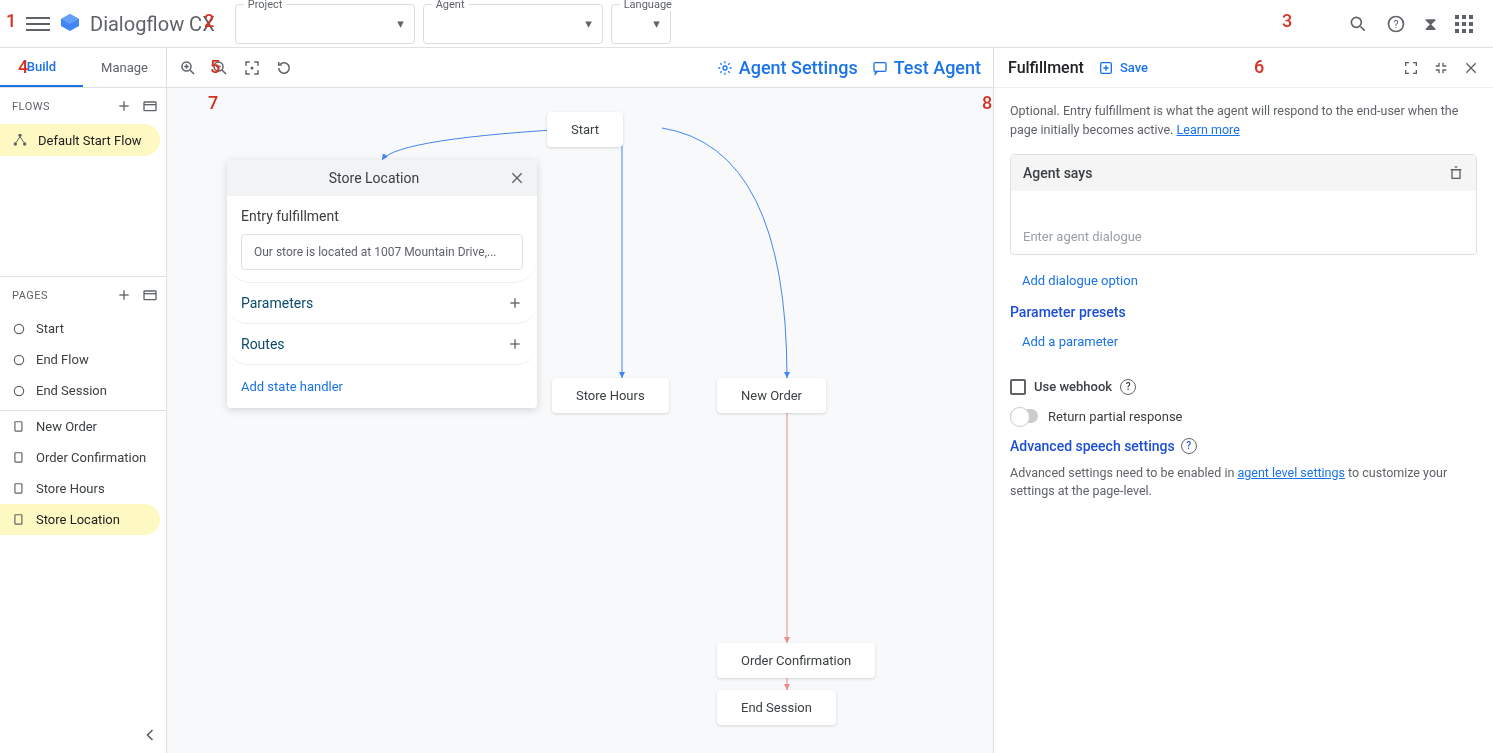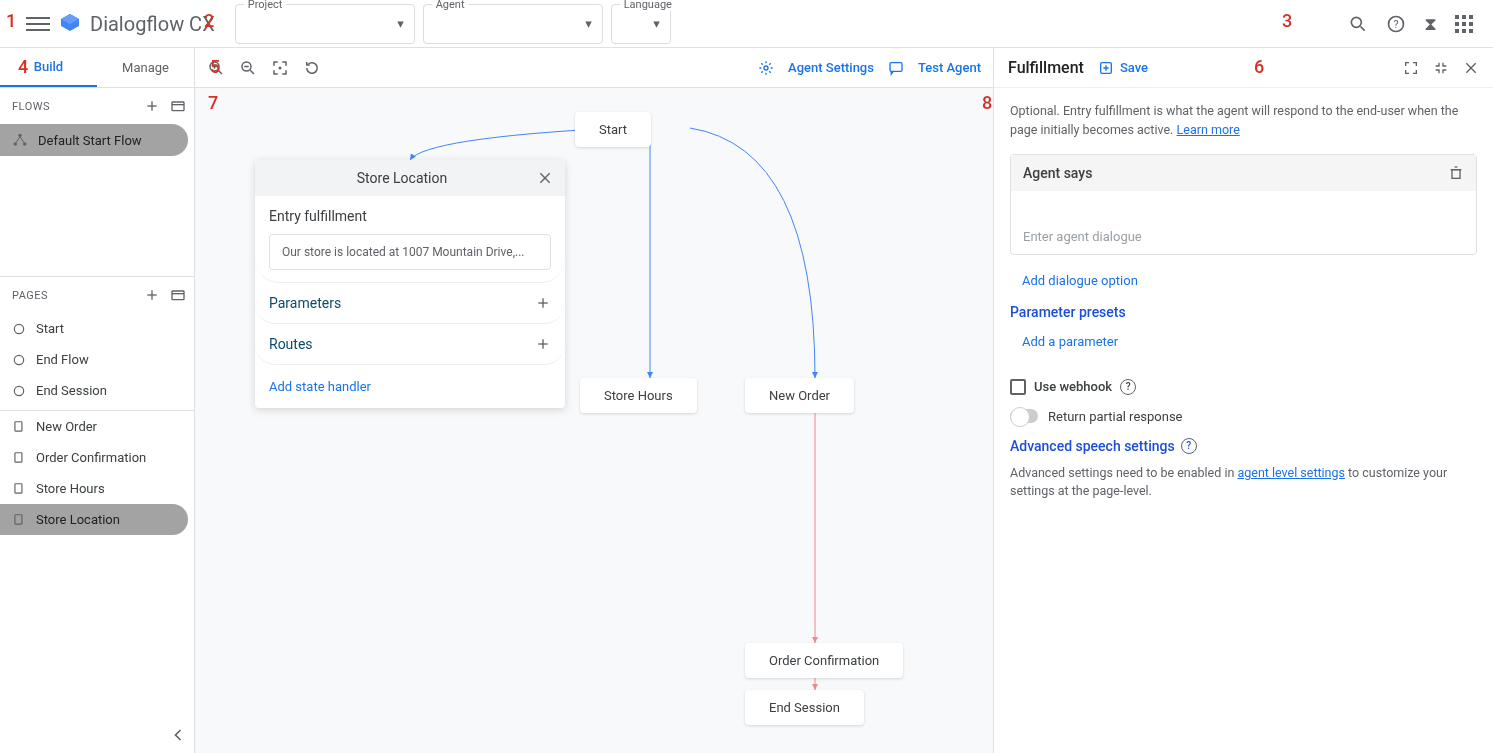--- a/index.html
+++ b/index.html
@@ -14,37 +14,37 @@
 .dropdown-field.small { min-width: 60px; }
 .dropdown-label { position: absolute; top: -7px; left: 8px; background: #fff; padding: 0 4px; font-size: 11px; color: #5f6368; }
 .dropdown-arrow { margin-left: auto; color: #5f6368; }
 .top-spacer { flex: 1; }
 .top-icons { display: flex; align-items: center; gap: 18px; margin-right: 12px; color: #5f6368; }
 .top-icons svg, .top-icons span.hourglass { cursor: pointer; }
 .hourglass { font-size: 18px; }
 .apps-grid { display: grid; grid-template-columns: repeat(3,4px); grid-template-rows: repeat(3,4px); gap: 3px; cursor: pointer; }
 .apps-grid div { background: #5f6368; width: 4px; height: 4px; }
 .main-wrap { display: flex; height: calc(100vh - 48px); }
-.sidebar { width: 195px; border-right: 1px solid #e0e0e0; display: flex; flex-direction: column; position: relative; }
+.sidebar { width: 167px; border-right: 1px solid #e0e0e0; display: flex; flex-direction: column; position: relative; }
 .tabs { display: flex; border-bottom: 1px solid #e0e0e0; height: 40px; }
 .tab { flex: 1; display: flex; align-items: center; justify-content: center; font-size: 13px; color: #5f6368; cursor: pointer; }
 .tab.active { color: #1a73e8; border-bottom: 2px solid #1a73e8; font-weight: 500; }
 .section-header { display: flex; align-items: center; padding: 10px 8px 10px 12px; font-size: 11px; color: #5f6368; letter-spacing: .5px; }
 .section-header .add-folder { margin-left: auto; display: flex; gap: 10px; }
 .sidebar-item { display: flex; align-items: center; padding: 8px 12px; gap: 10px; cursor: pointer; border-radius: 0 16px 16px 0; margin-right: 6px; font-size: 13px; }
-.sidebar-item.selected { background: #a3a3a3; color: #202124; }
+.sidebar-item.selected { background: #fef9c3; color: #202124; }
 .sidebar-spacer { flex: 1; }
 .collapse-handle { position: absolute; bottom: 8px; right: 6px; cursor: pointer; color: #5f6368; }
 
 .canvas-col { flex: 1; display: flex; flex-direction: column; min-width: 0; }
 .canvas-toolbar { height: 40px; border-bottom: 1px solid #e0e0e0; display: flex; align-items: center; padding: 0 12px; gap: 14px; }
 .toolbar-icons { display: flex; gap: 14px; color: #5f6368; }
 .toolbar-icons svg { cursor: pointer; }
 .toolbar-spacer { flex: 1; }
-.toolbar-btn { display: flex; align-items: center; gap: 14px; color: #1a73e8; font-weight: 500; font-size: 13px; cursor: pointer; justify-content: space-between; }
+.toolbar-btn { display: flex; align-items: center; gap: 6px; color: #1a73e8; font-weight: 500; font-size: 18px; cursor: pointer; justify-content: space-between; }
 .canvas { flex: 1; background: #f8f9fa; position: relative; overflow: hidden; }
 
 .node { position: absolute; background: #fff; border-radius: 4px; box-shadow: 0 1px 3px rgba(0,0,0,.15); padding: 10px 24px; font-size: 13px; text-align: center; cursor: pointer; }
 .svg-layer { position: absolute; inset: 0; pointer-events: none; }
 
 .page-panel { position: absolute; left: 60px; top: 72px; width: 310px; background: #fff; border-radius: 4px; box-shadow: 0 2px 8px rgba(0,0,0,.15); }
 .page-panel-header { background: #f1f3f4; padding: 10px 12px; display: flex; align-items: center; border-radius: 4px 4px 0 0; }
 .page-panel-header .title { flex: 1; text-align: center; font-size: 14px; color: #3c4043; }
 .panel-section { padding: 12px 14px; border-bottom: 1px solid #eee; border-radius: 24px; }
 .panel-section .sec-row { display: flex; align-items: center; justify-content: space-between; font-size: 14px; color: #0c4a6e; }

